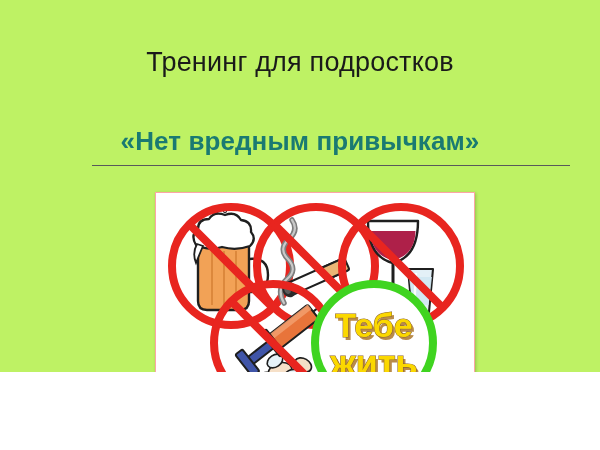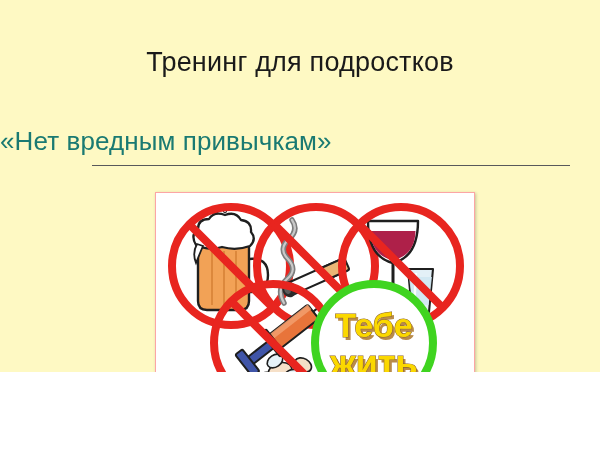--- a/index.html
+++ b/index.html
@@ -5,21 +5,21 @@
 <style>
   html, body {
     margin: 0;
     padding: 0;
     background: #ffffff;
   }
   .slide {
     position: relative;
     width: 600px;
     height: 372px;
-    background: #fef9c3;
+    background: #bef264;
     overflow: hidden;
     font-family: "Liberation Sans", sans-serif;
   }
 
   
   .title {
     position: absolute;
     left: 0;
     top: 47px;
     width: 600px;
@@ -30,23 +30,24 @@
     color: #1a1a1a;
     letter-spacing: 0.2px;
     white-space: nowrap;
   }
 
   .subtitle {
     position: absolute;
     left: 0;
     top: 126px;
     width: 600px;
+    text-align: center;
     font-family: "Liberation Sans", sans-serif;
     font-size: 26px;
-    font-weight: 400;
+    font-weight: 700;
     color: #1a7a72;
     letter-spacing: 0.1px;
     white-space: nowrap;
   }
 
   .divider {
     position: absolute;
     left: 92px;
     top: 165px;
     width: 478px;

